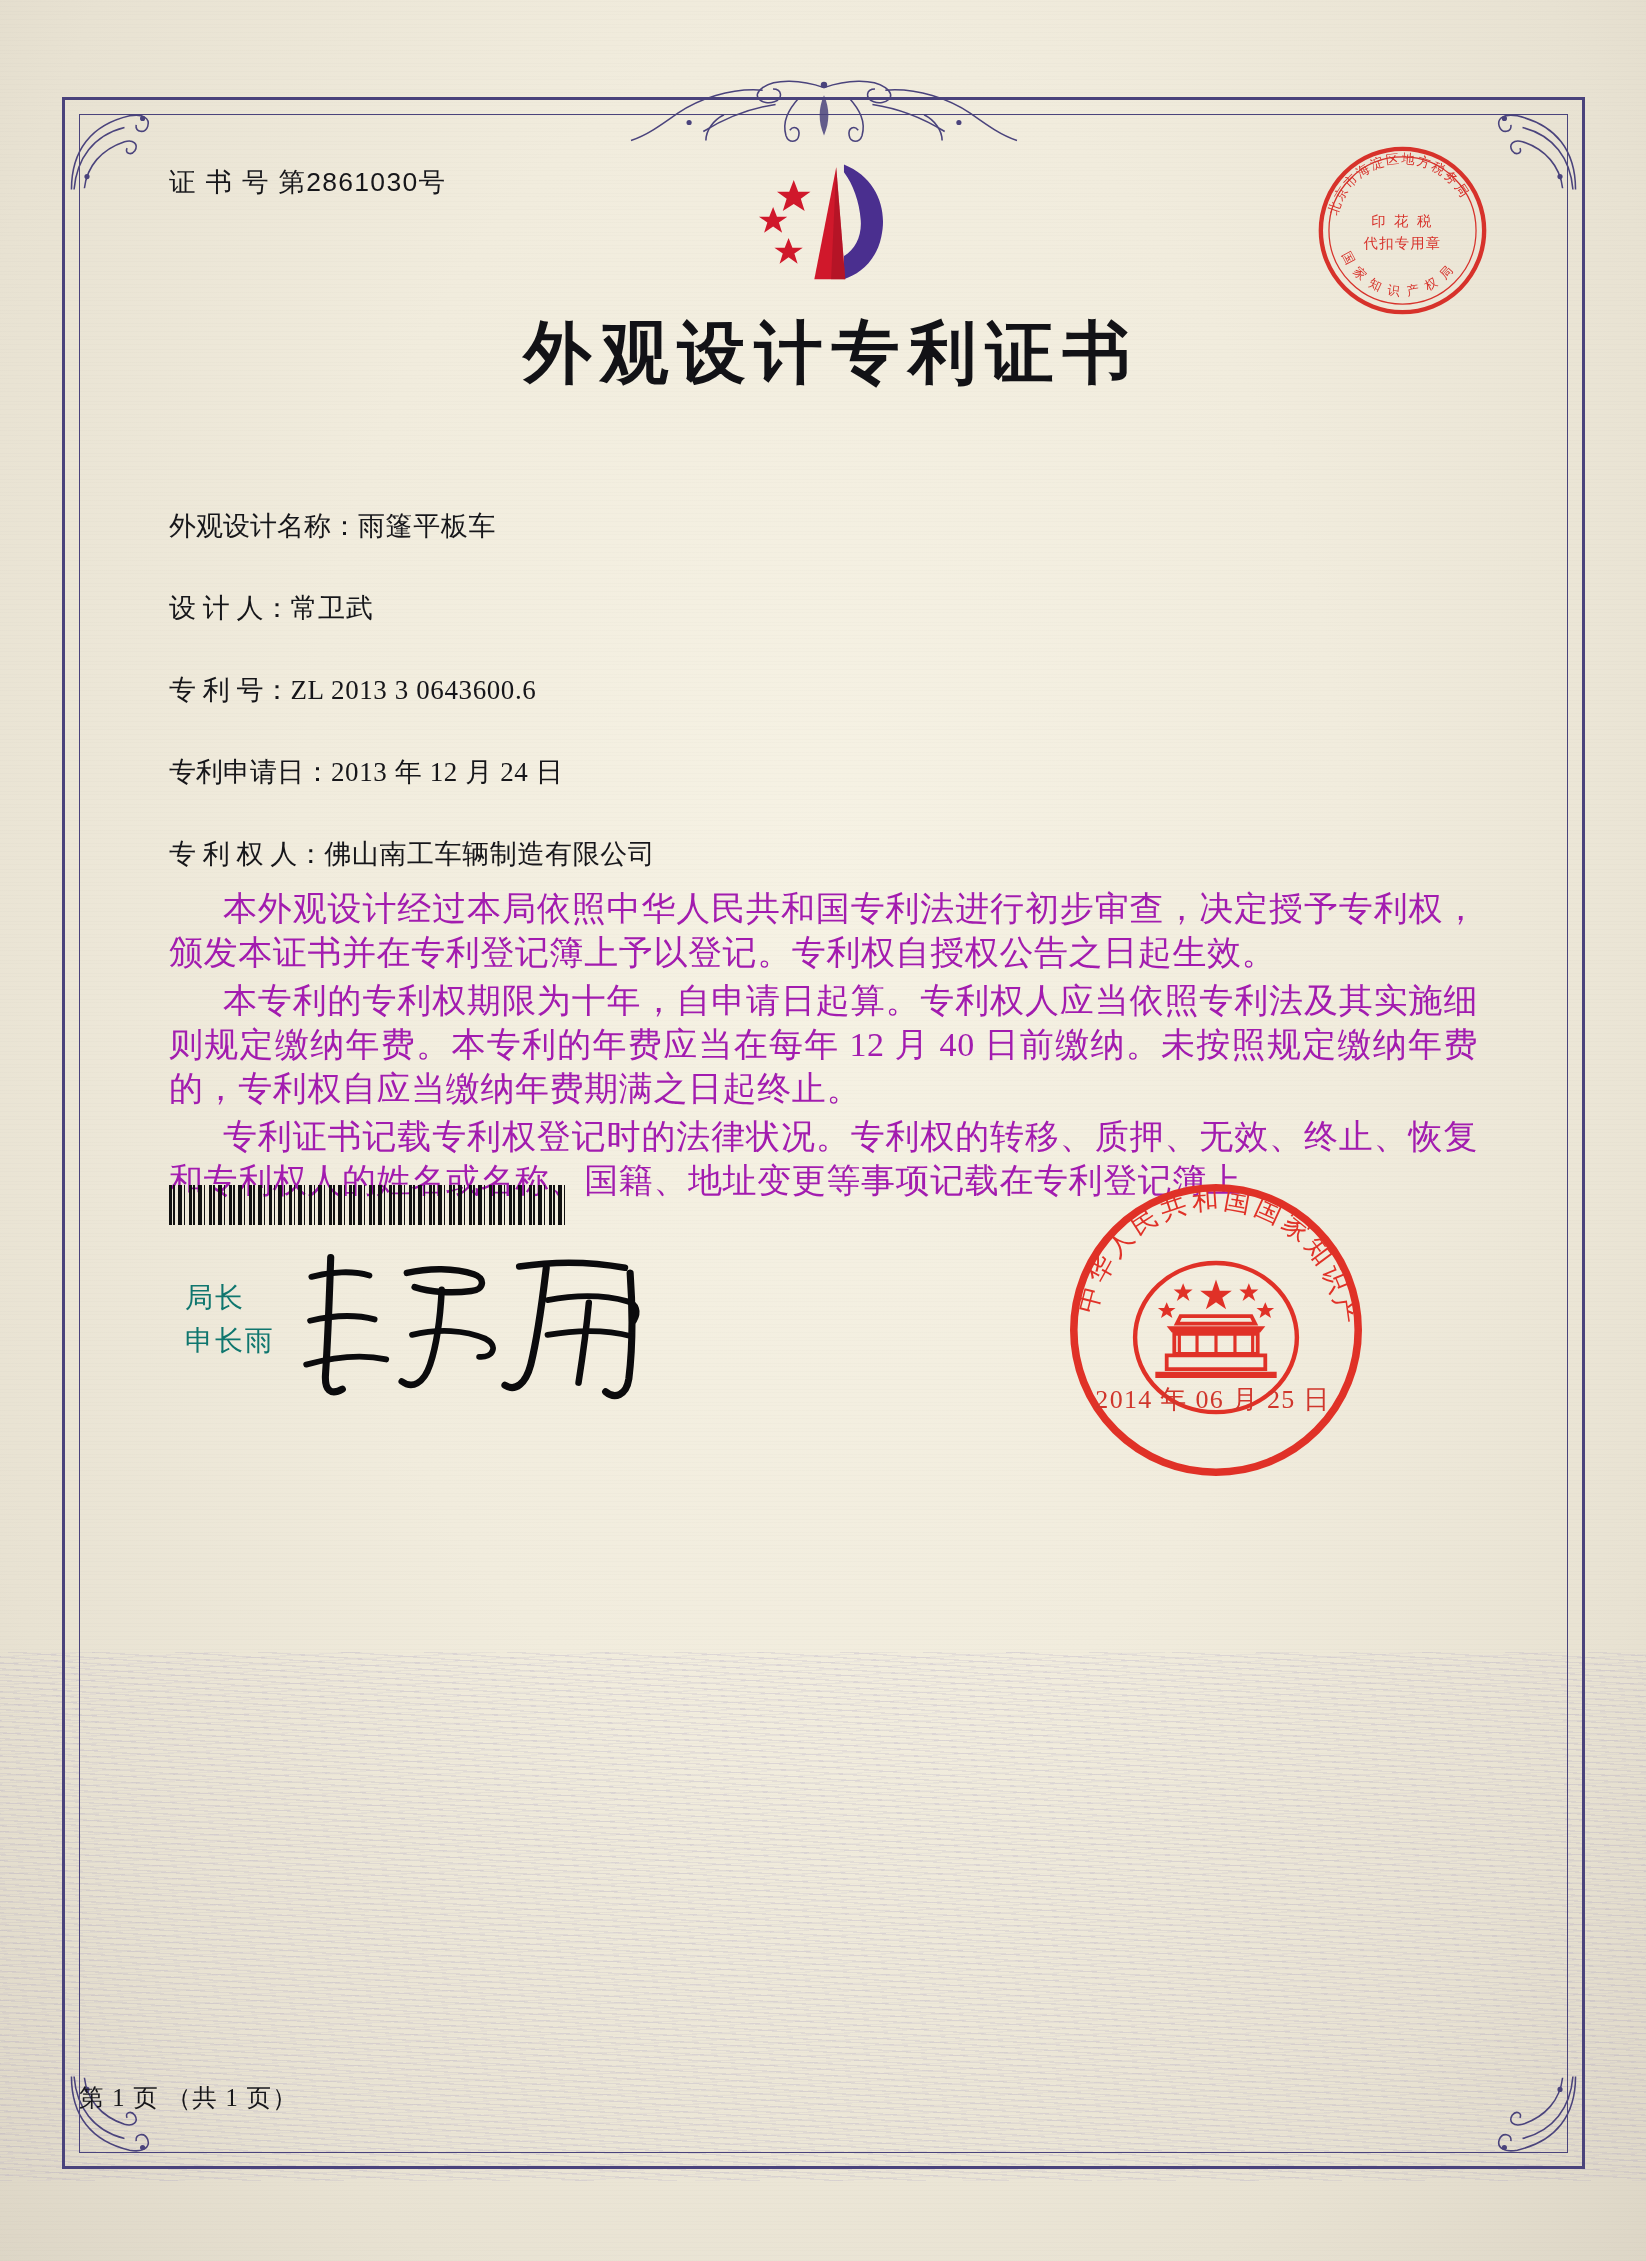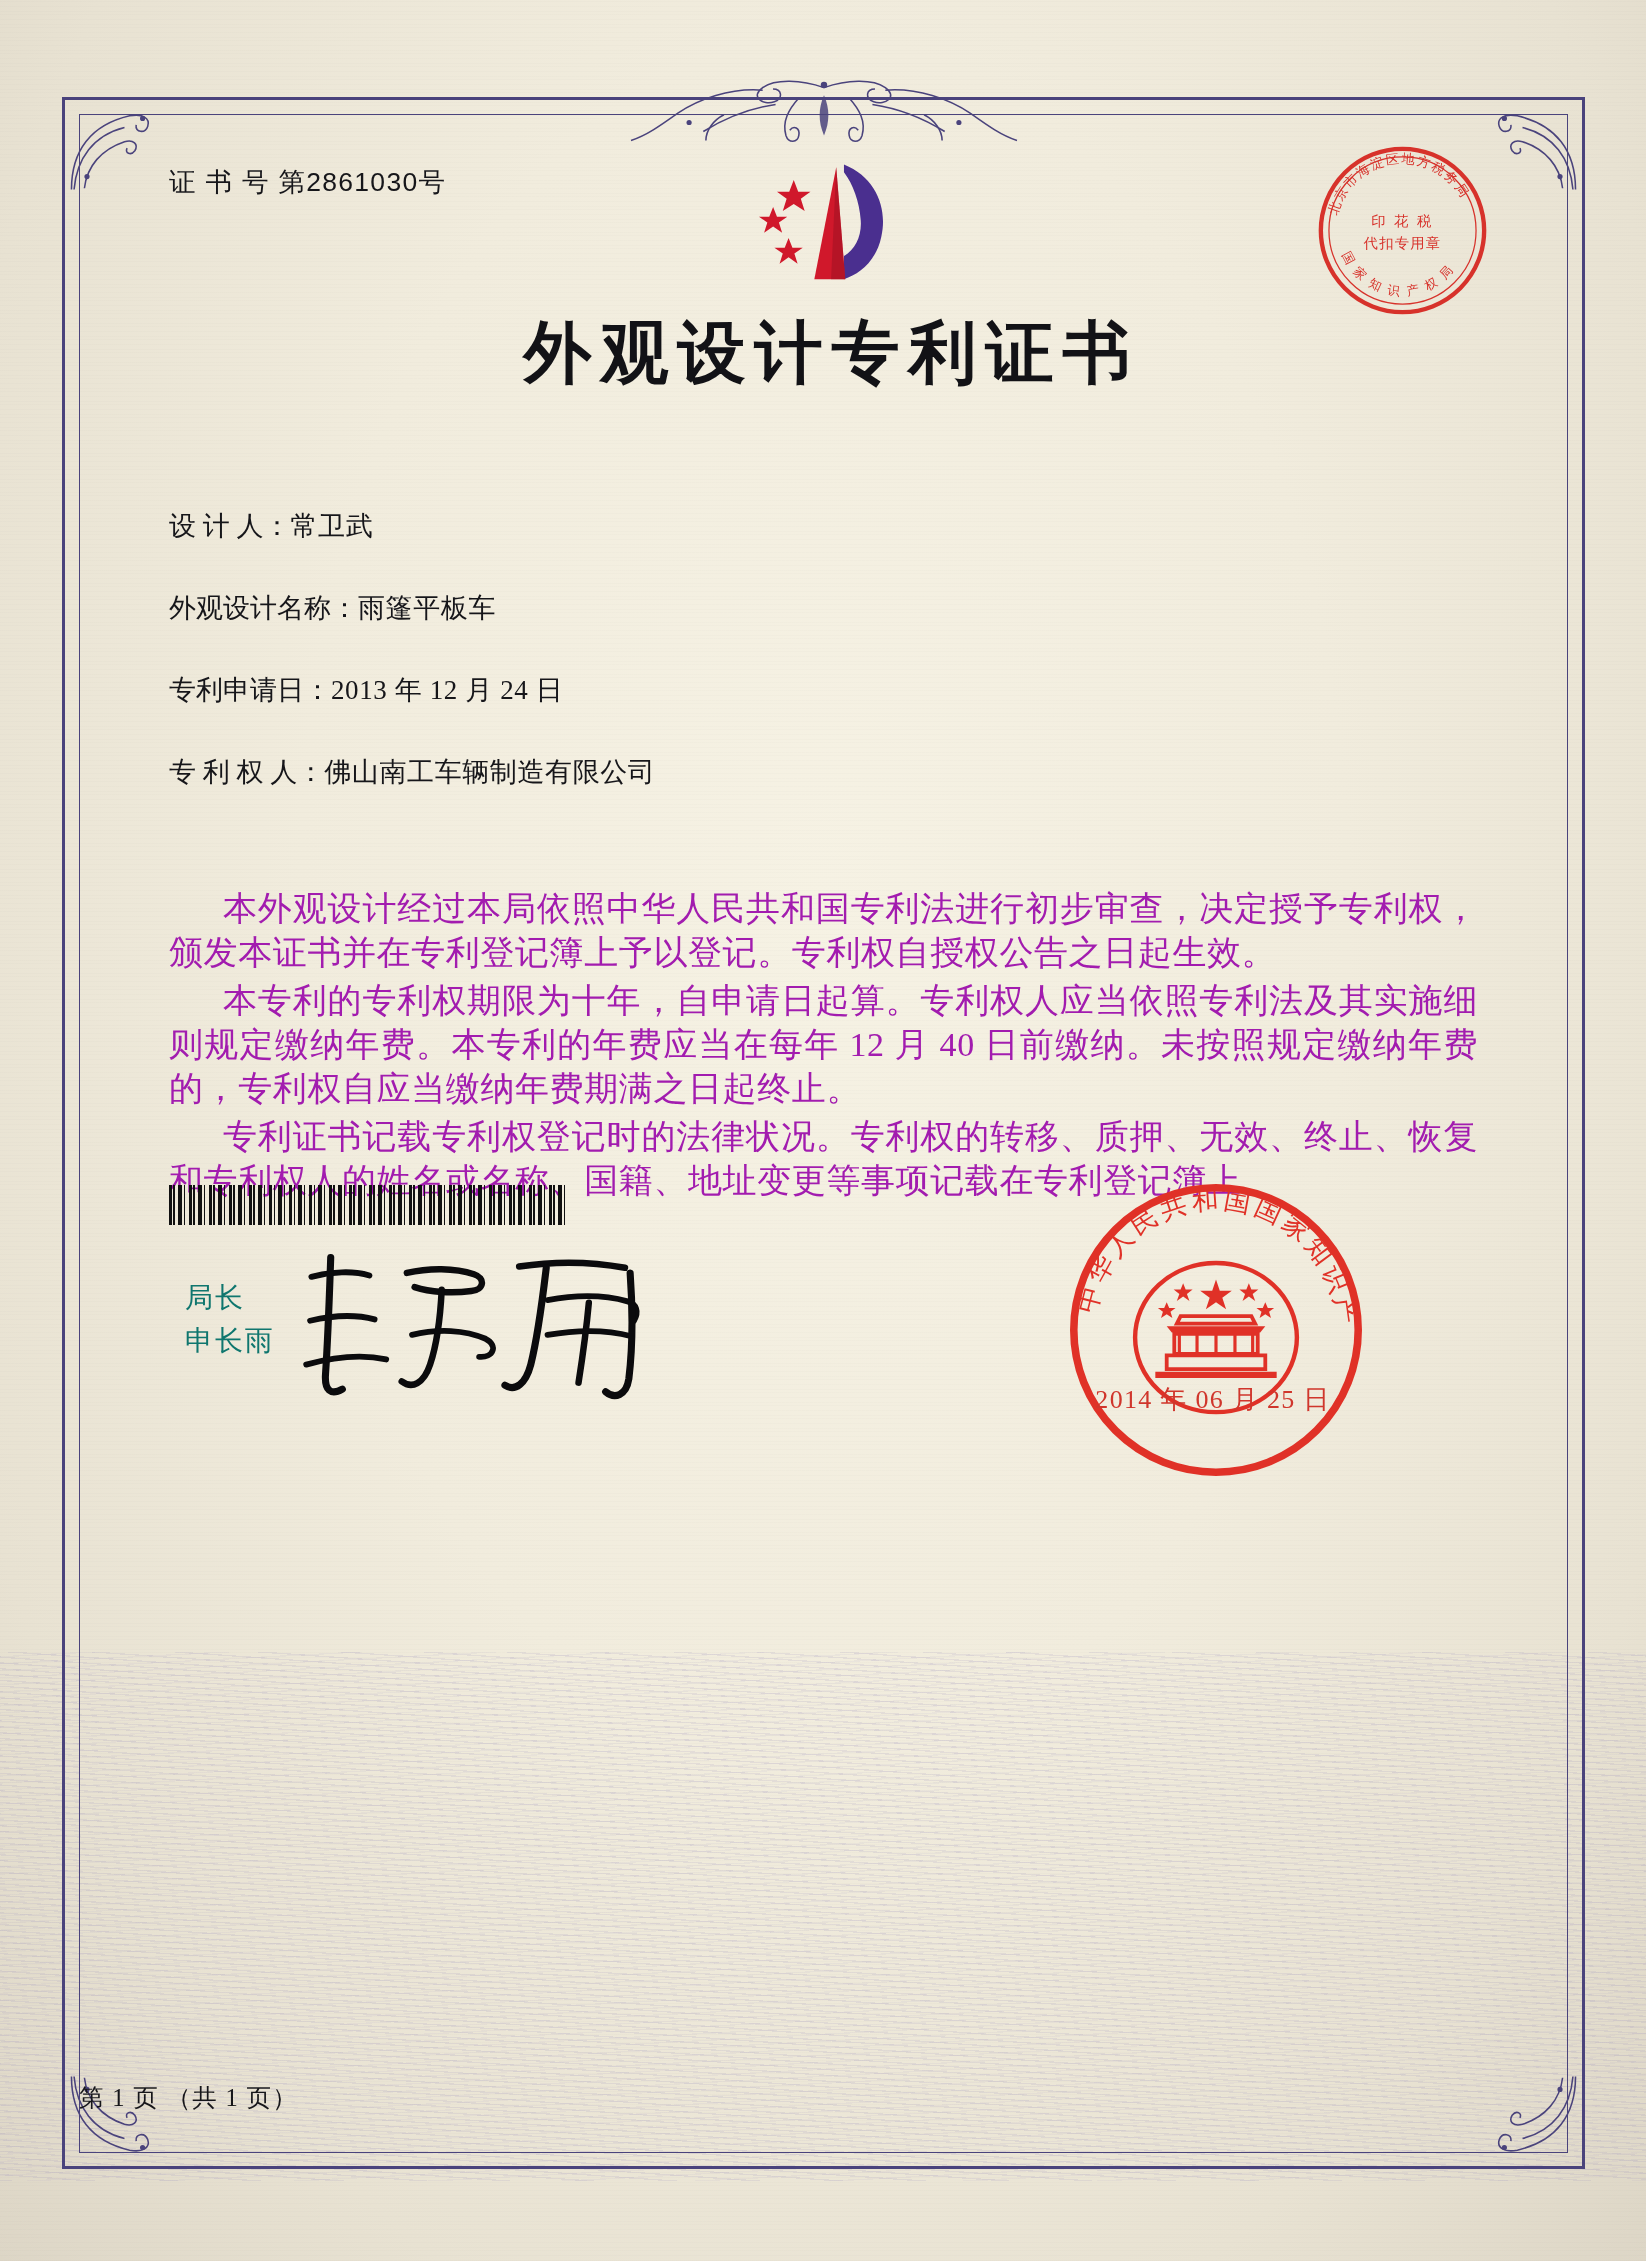--- a/index.html
+++ b/index.html
@@ -229,24 +229,27 @@
         <polygon points="86,84 92,99 108,99 95,108 100,124 86,114 72,124 77,108 64,99 80,99"></polygon>
         <polygon points="110,132 116,147 132,147 119,156 124,172 110,162 96,172 101,156 88,147 104,147"></polygon>
       </g>
     </svg>
   </div>
 
   <div class="main-title">外观设计专利证书</div>
 
   <div class="fields">
     <div class="field">
+      <span class="lbl">外观设计名称：</span><span class="val">雨篷平板车</span>
+    </div>
+    <div class="field">
       <span class="lbl">设  计  人：</span><span class="val">常卫武</span>
     </div>
     <div class="field">
-      <span class="lbl">外观设计名称：</span><span class="val">雨篷平板车</span>
+      <span class="lbl">专  利  号：</span><span class="val">ZL 2013 3 0643600.6</span>
     </div>
     <div class="field">
       <span class="lbl">专利申请日：</span><span class="val">2013 年 12 月 24 日</span>
     </div>
     <div class="field">
       <span class="lbl">专 利 权 人：</span><span class="val">佛山南工车辆制造有限公司</span>
     </div>
   </div>
 
   <div class="body-text">

